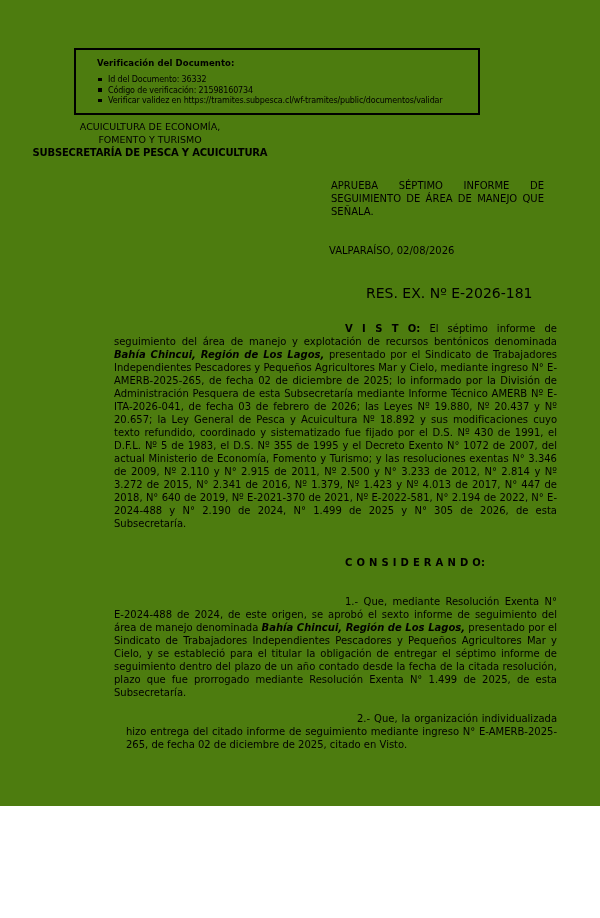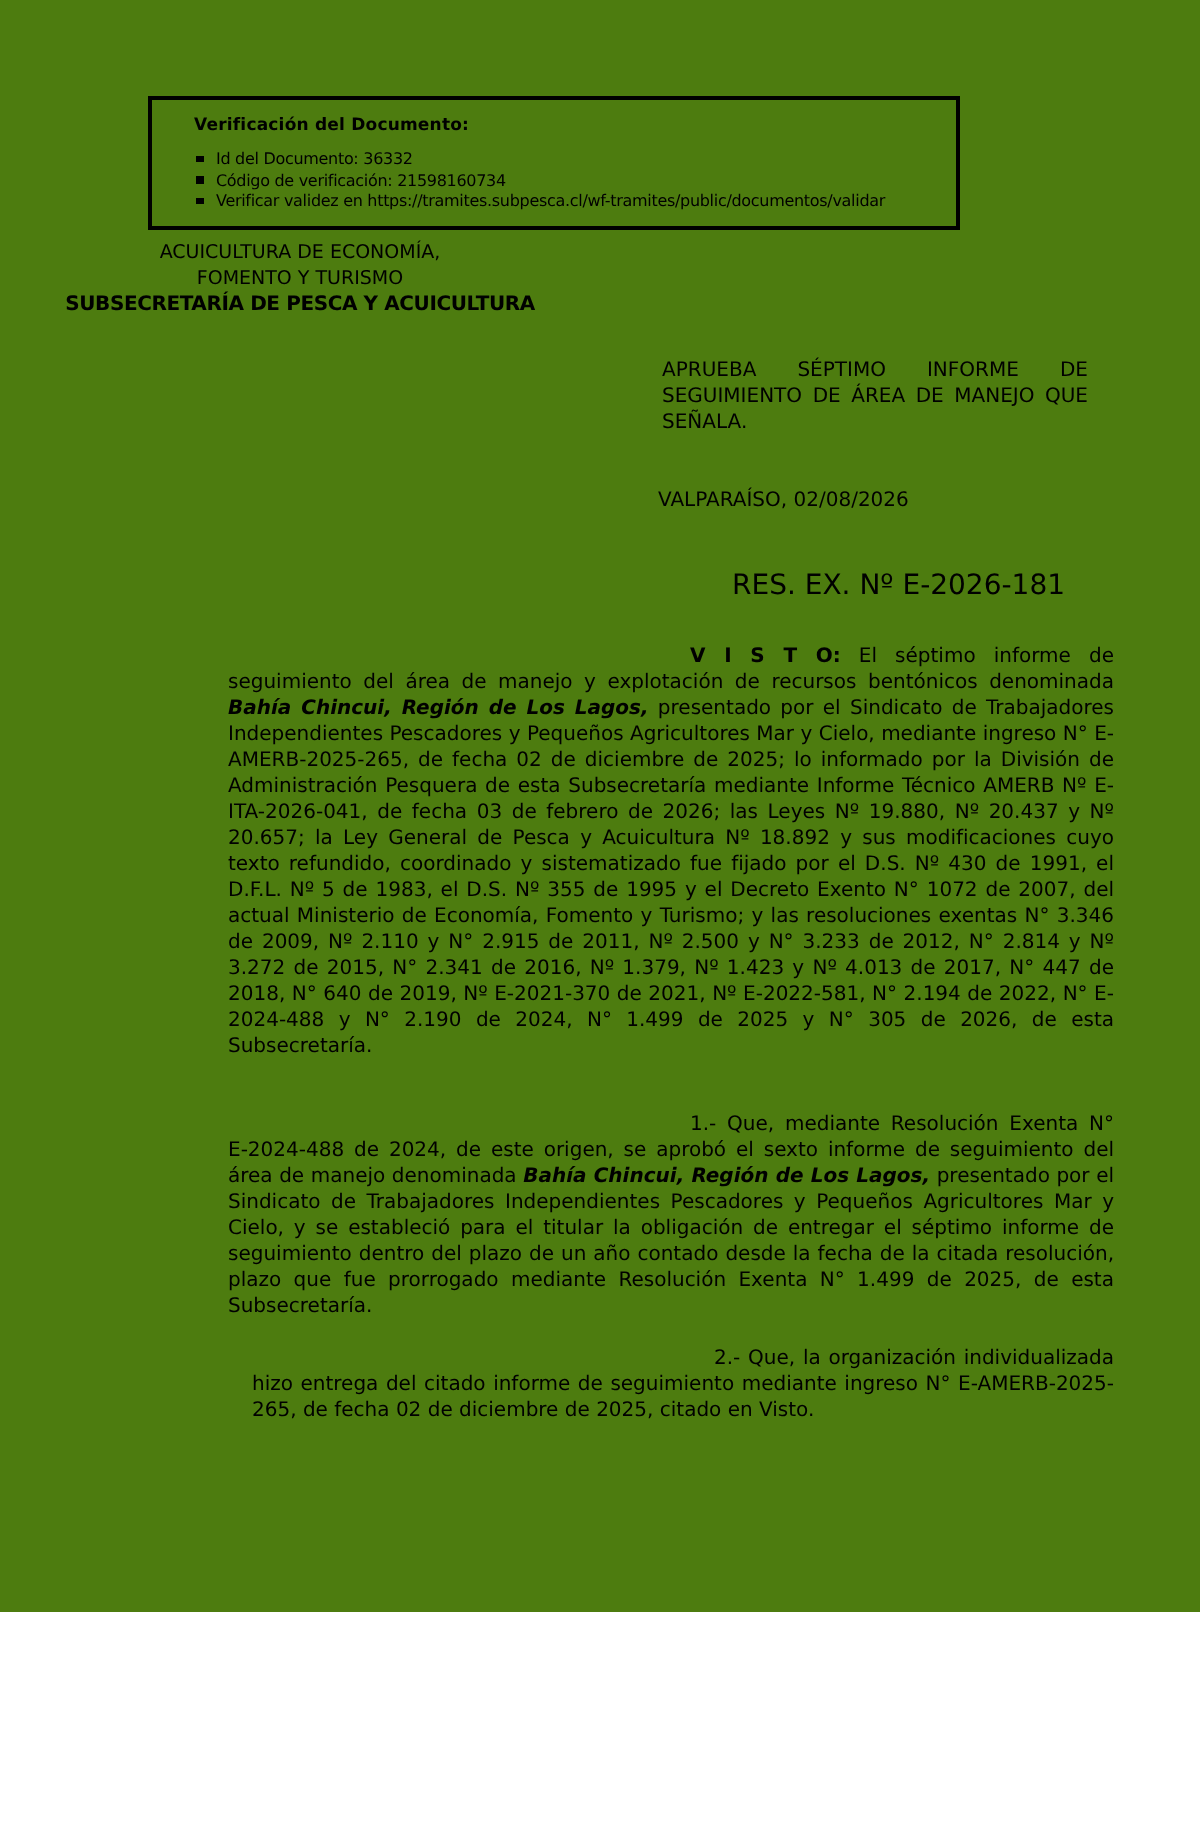--- a/index.html
+++ b/index.html
@@ -132,20 +132,21 @@
   </div>
 
   <div class="subject-block">APRUEBA SÉPTIMO INFORME DE SEGUIMIENTO DE ÁREA DE MANEJO QUE SEÑALA.</div>
   <div class="place-date">VALPARAÍSO, 02/08/2026</div>
   <div class="res-number">RES. EX. Nº E-2026-181</div>
 
   <div class="body-text">
 
     <p class="para"><span class="bold">V I S T O:</span><span> El séptimo informe de seguimiento del área de manejo y explotación de recursos bentónicos denominada </span><span class="bold-italic">Bahía Chincui, Región de Los Lagos,</span><span> presentado por el Sindicato de Trabajadores Independientes Pescadores y Pequeños Agricultores Mar y Cielo, mediante ingreso N° E-AMERB-2025-265, de fecha 02 de diciembre de 2025; lo informado por la División de Administración Pesquera de esta Subsecretaría mediante Informe Técnico AMERB Nº E-ITA-2026-041, de fecha 03 de febrero de 2026; las Leyes Nº 19.880, Nº 20.437 y Nº 20.657; la Ley General de Pesca y Acuicultura Nº 18.892 y sus modificaciones cuyo texto refundido, coordinado y sistematizado fue fijado por el D.S. Nº 430 de 1991, el D.F.L. Nº 5 de 1983, el D.S. Nº 355 de 1995 y el Decreto Exento N° 1072 de 2007, del actual Ministerio de Economía, Fomento y Turismo; y las resoluciones exentas N° 3.346 de 2009, Nº 2.110 y N° 2.915 de 2011, Nº 2.500 y N° 3.233 de 2012, N° 2.814 y Nº 3.272 de 2015, N° 2.341 de 2016, Nº 1.379, Nº 1.423 y Nº 4.013 de 2017, N° 447 de 2018, N° 640 de 2019, Nº E-2021-370 de 2021, Nº E-2022-581, N° 2.194 de 2022, N° E-2024-488 y N° 2.190 de 2024, N° 1.499 de 2025 y N° 305 de 2026, de esta Subsecretaría.</span></p>
 
+    <p class="para h-considerando">C O N S I D E R A N D O:</p>
 
     <p class="para p1"><span>1.- </span><span>Que, mediante Resolución Exenta N° E-2024-488 de 2024, de este origen, se aprobó el sexto informe de seguimiento del área de manejo denominada </span><span class="bold-italic">Bahía Chincui, Región de Los Lagos,</span><span> presentado por el Sindicato de Trabajadores Independientes Pescadores y Pequeños Agricultores Mar y Cielo, y se estableció para el titular la obligación de entregar el séptimo informe de seguimiento dentro del plazo de un año contado desde la fecha de la citada resolución, plazo que fue prorrogado mediante Resolución Exenta N° 1.499 de 2025, de esta Subsecretaría.</span></p>
 
     <p class="para p2"><span>2.- </span><span>Que, la organización individualizada hizo entrega del citado informe de seguimiento mediante ingreso N° E-AMERB-2025-265, de fecha 02 de diciembre de 2025, citado en Visto.</span></p>
 
   </div>
 
   <div class="page-footer">Página 1 de 3</div>
 
 </div>

